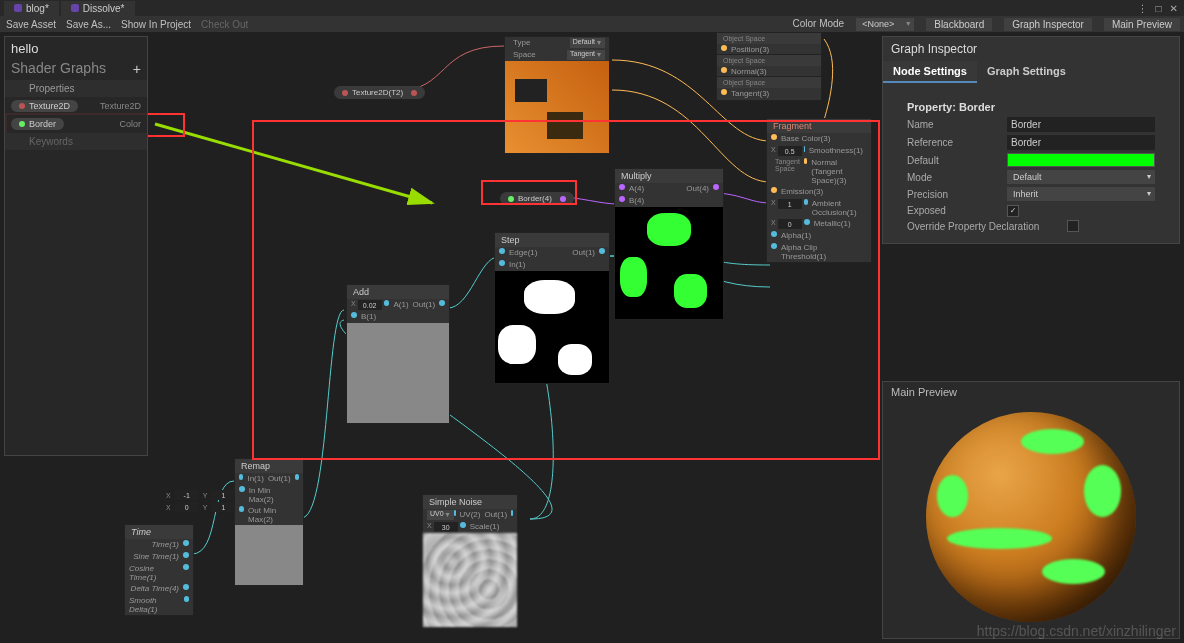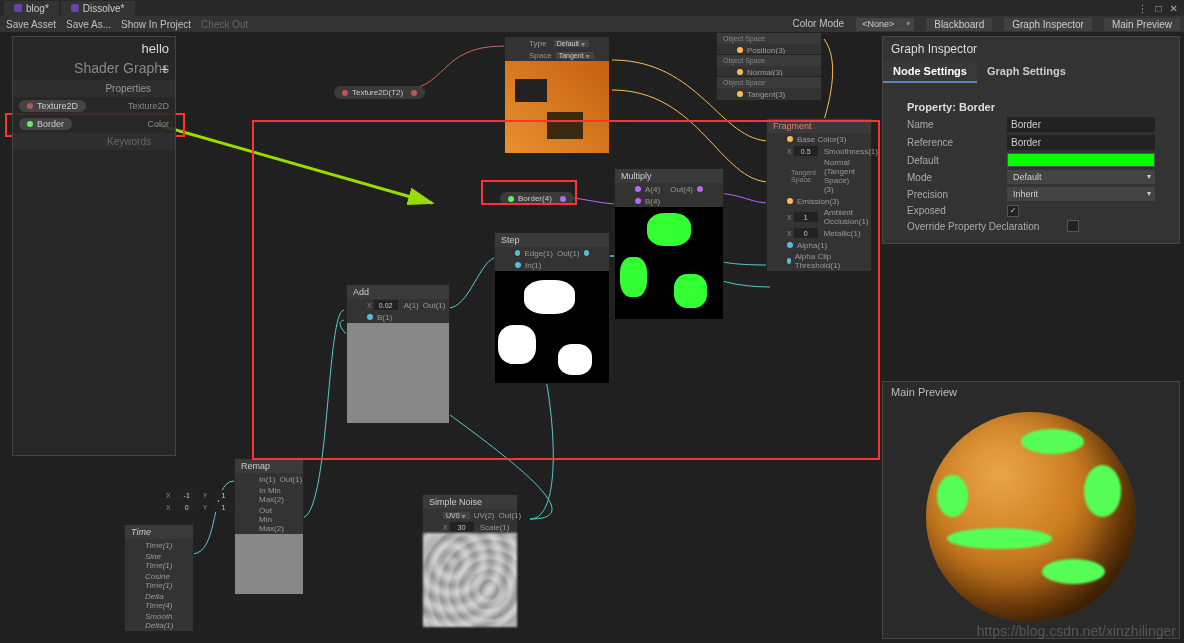--- a/index.html
+++ b/index.html
@@ -14,21 +14,21 @@
 
   
   .toolbar { height: 16px; background: #333; display: flex; align-items: center; font-size: 10px; padding-left: 6px; gap: 10px; }
   .toolbar .disabled { color: #666; }
   .toolbar .right { margin-left: auto; display: flex; gap: 12px; padding-right: 4px; }
   .dd { background: #444; padding: 1px 20px 1px 6px; color: #ccc; font-size: 9px; position: relative; }
   .dd::after { content: "▾"; position: absolute; right: 4px; font-size: 8px; color: #888; }
   .tbtn { background: #404040; padding: 1px 8px; color: #ccc; font-size: 10px; }
 
   
-  .blackboard { position: absolute; top: 36px; left: 12px; width: 164px; height: 420px; background: rgba(40,40,40,0.9); border: 1px solid #444; text-align: right; }
+  .blackboard { position: absolute; top: 36px; left: 4px; width: 144px; height: 420px; background: rgba(40,40,40,0.9); border: 1px solid #444; }
   .bb-title { font-size: 13px; color: #ddd; padding: 4px 6px; }
   .bb-sub { font-size: 14px; color: #888; padding: 0 6px 4px; }
   .bb-section { font-size: 10px; color: #999; padding: 3px 24px; background: #2e2e2e; }
   .bb-row { display: flex; align-items: center; padding: 3px 6px; font-size: 10px; }
   .pill { background: #444; border-radius: 8px; padding: 1px 8px; font-size: 9px; color: #ccc; display: flex; align-items: center; gap: 4px; }
   .pill .pdot { width: 6px; height: 6px; border-radius: 3px; background: #b55; }
   .pill .gdot { width: 6px; height: 6px; border-radius: 3px; background: #6e6; }
   .bb-row .rlabel { margin-left: auto; color: #888; font-size: 9px; }
   .plus { position: absolute; right: 6px; top: 24px; color: #ccc; font-size: 14px; }
 
@@ -55,21 +55,21 @@
   
   .preview { position: absolute; bottom: 4px; right: 4px; width: 298px; height: 258px; background: #2a2a2a; border: 1px solid #444; }
   .prev-title { font-size: 11px; padding: 4px 8px; color: #bbb; }
   .sphere-wrap { display: flex; align-items: center; justify-content: center; height: 230px; }
   .sphere { width: 210px; height: 210px; border-radius: 50%; background: radial-gradient(circle at 35% 30%, #e8a548 0%, #cc7d20 40%, #a2570e 70%, #2a1805 100%); position: relative; overflow: hidden; box-shadow: inset -20px -20px 40px rgba(0,0,0,0.6); }
   .sphere .glow { position: absolute; background: #5f5; border-radius: 50%; filter: blur(1px); }
 
   
   .node { position: absolute; background: #333; border: 1px solid #222; font-size: 8px; }
   .node .nh { background: #3a3a3a; padding: 2px 6px; font-size: 9px; color: #ccc; }
-  .node .nr { display: flex; align-items: center; padding: 1px 20px; position: relative; min-height: 12px; }
+  .node .nr { display: flex; padding: 1px 4px; position: relative; min-height: 12px; }
   .port { width: 6px; height: 6px; border-radius: 3px; display: inline-block; }
   .p-v3 { background: #fb5; }
   .p-v1 { background: #5bd; }
   .p-v4 { background: #b6f; }
   .p-tex { background: #b55; }
   .nr .lbl { color: #999; font-size: 8px; margin: 0 4px; }
   .nr .rt { margin-left: auto; }
   .minif { width: 24px; height: 10px; background: #222; color: #ccc; font-size: 7px; padding: 0 2px; border: none; text-align: center; margin-right: 2px; }
   .minif-lbl { color: #888; font-size: 7px; margin-right: 2px; }
 

